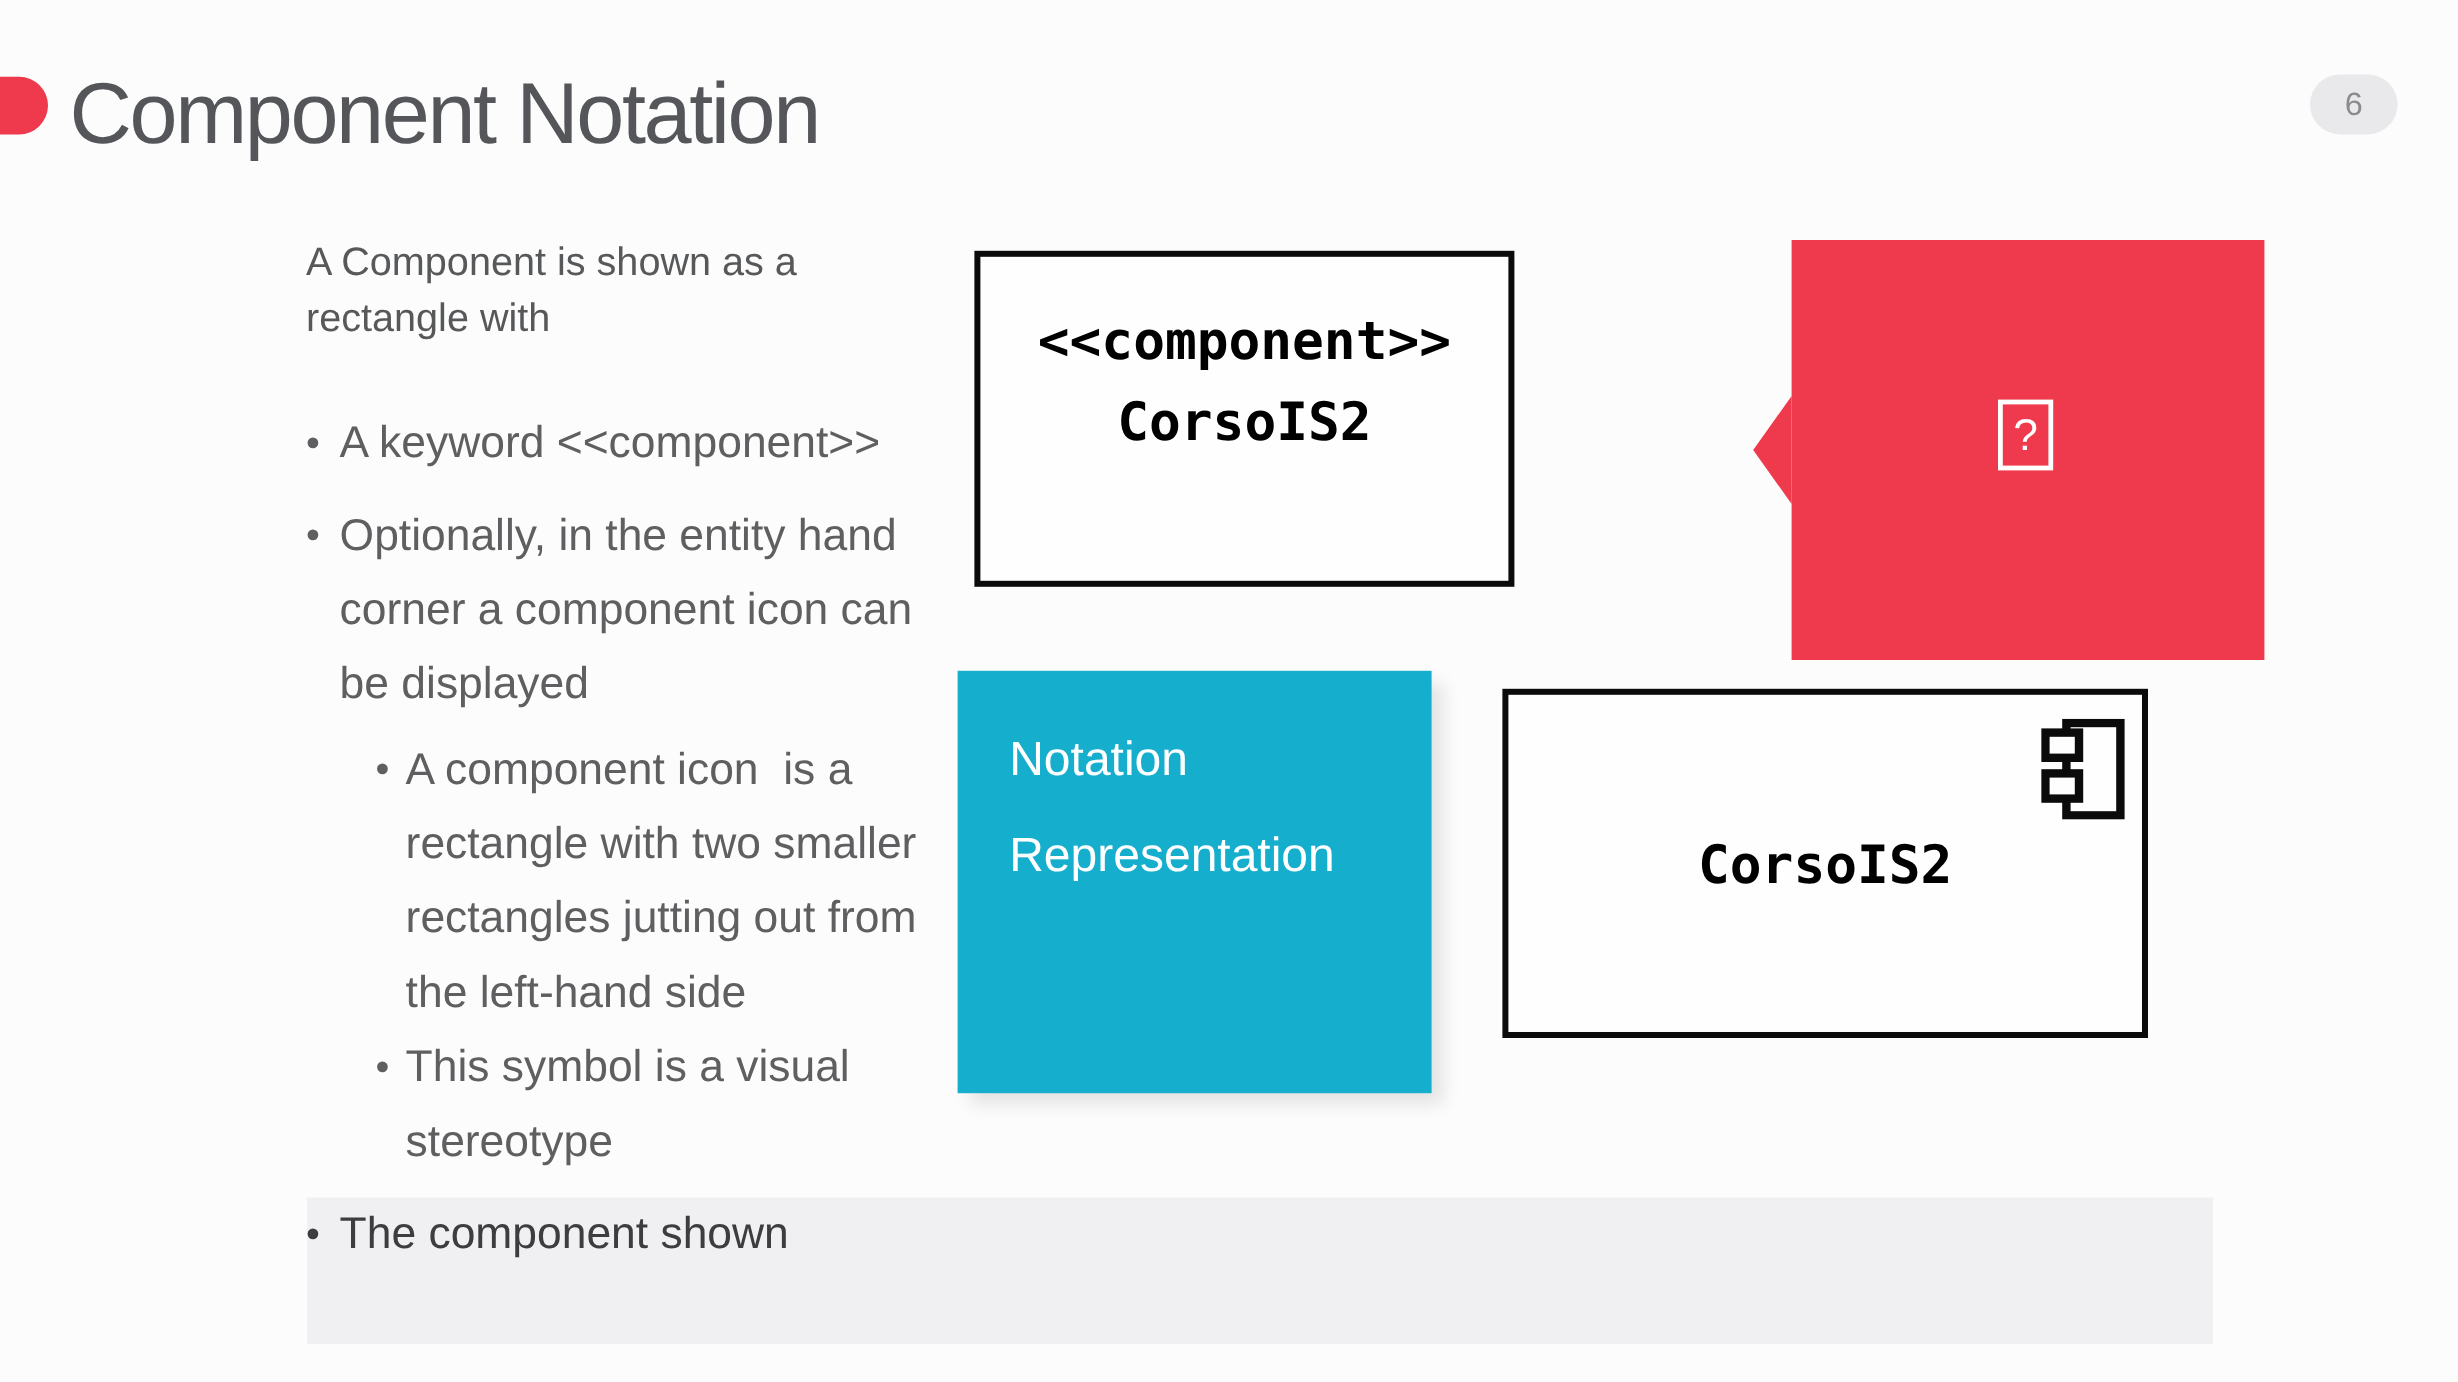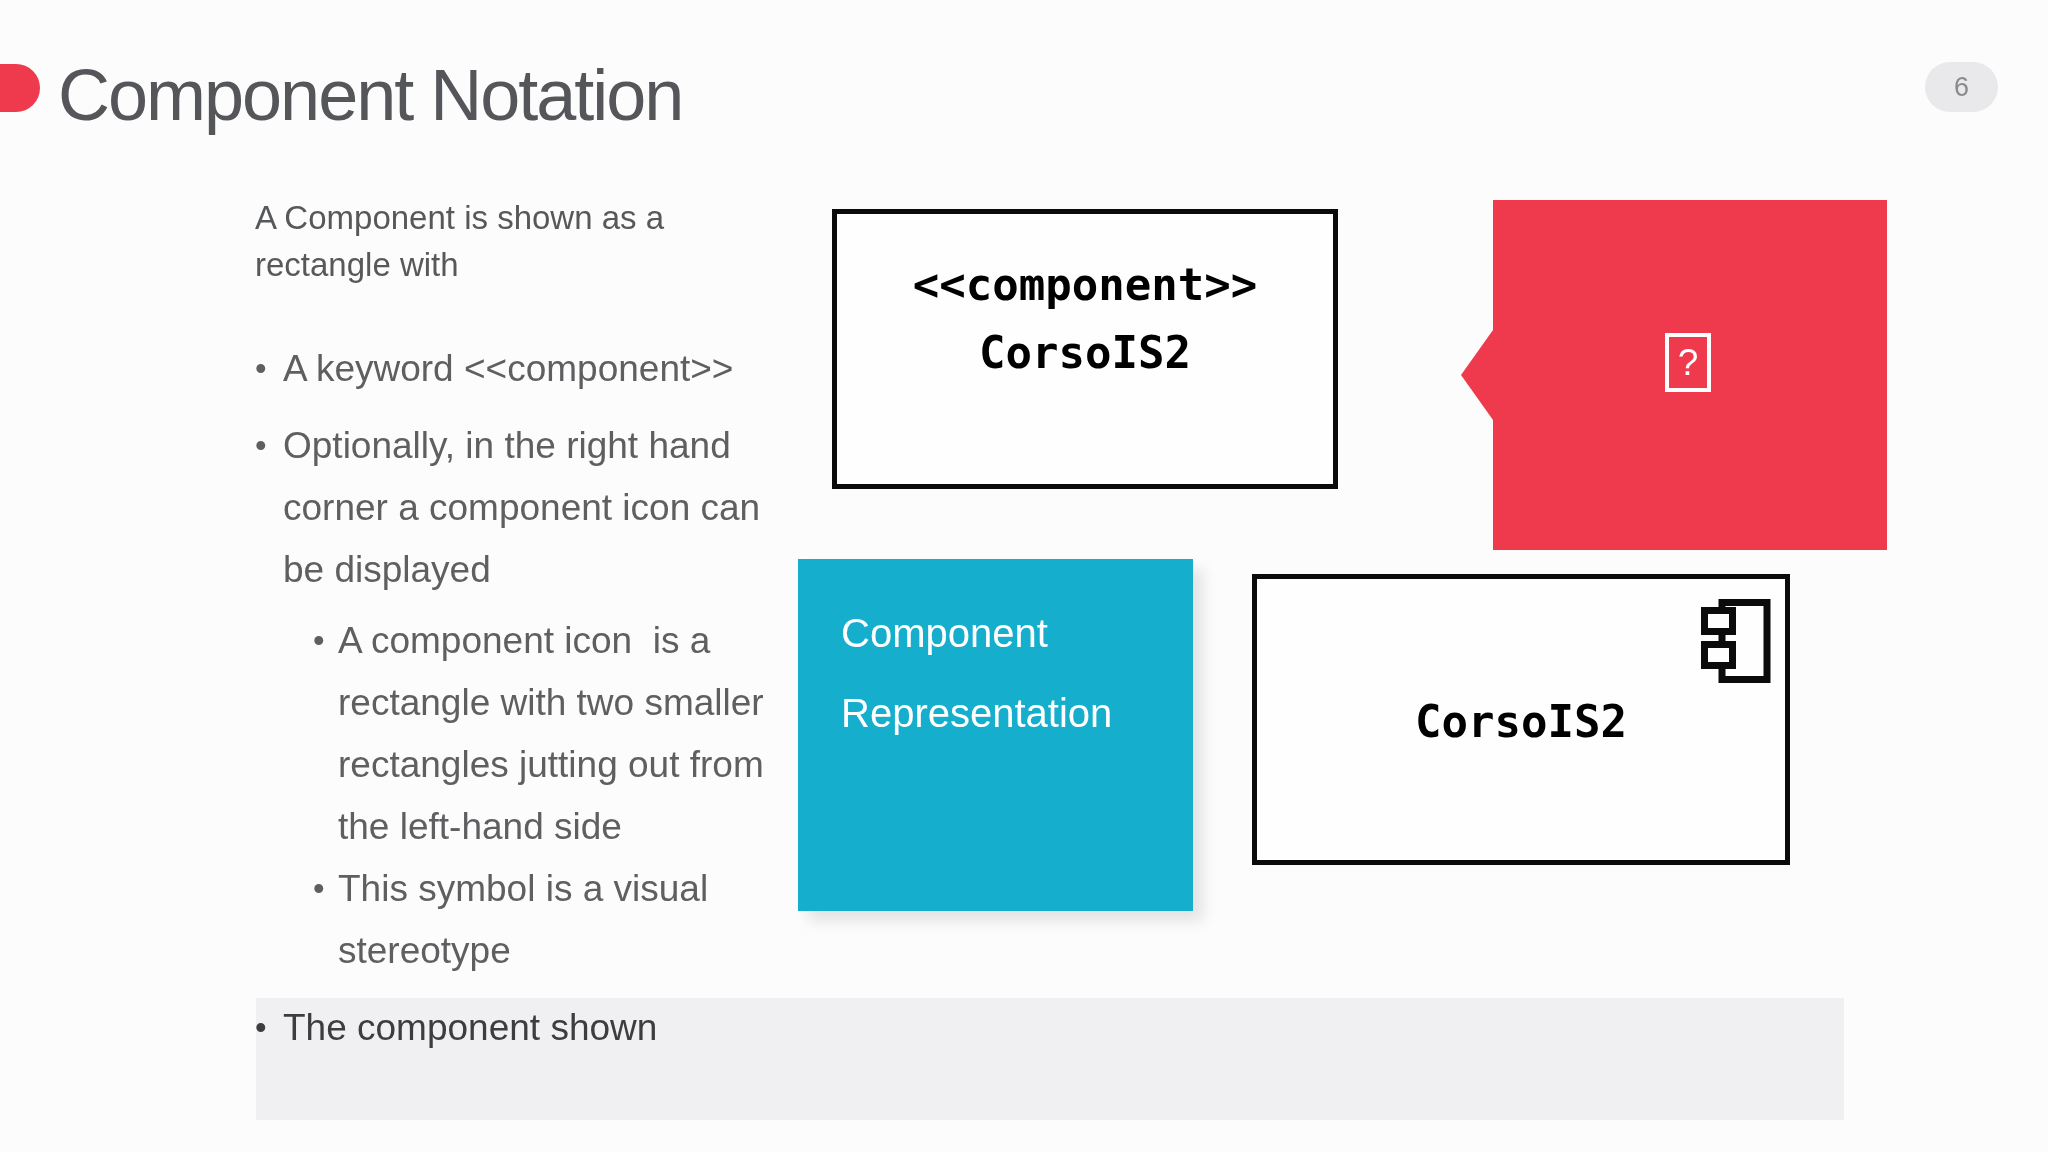--- a/index.html
+++ b/index.html
@@ -24,21 +24,21 @@
     font-size:33px;line-height:47px;color:#57585a;white-space:pre-wrap;}
   .bullet{position:absolute;display:flex;align-items:flex-start;
     font-size:37px;line-height:62px;color:#5f5f61;}
   .bullet .dot{width:28px;flex:0 0 28px;font-size:33px;}
   .bullet .btext{white-space:pre-wrap;}
   .bullet.sub .dot{width:25px;flex:0 0 25px;}
   .bullet.overlay{color:#3d3d3f;z-index:3;line-height:46px;}
 
   
   .uml-box{position:absolute;background:#fefefe;border:5px solid #0b0b0b;box-sizing:border-box;}
-  .box1{left:832px;top:209px;width:506px;height:280px;}
+  .box1{left:812px;top:209px;width:450px;height:280px;}
   .box2{left:1252px;top:574px;width:538px;height:291px;}
   .mono{position:absolute;left:0;right:0;text-align:center;color:#000;
     font-family:"DejaVu Sans Mono",monospace;font-weight:bold;font-size:44px;line-height:50px;}
   .stereo{top:46px;}
   .bname{top:114px;}
   .bname2{top:118px;}
   .comp-icon{position:absolute;right:14px;top:20px;width:70px;height:84px;}
 
   
   .callout{position:absolute;left:1493px;top:200px;width:394px;height:350px;background:#ee3a4c;}
@@ -76,21 +76,21 @@
   <div class="heading">A Component is shown as a
 rectangle with</div>
 
   <div class="bullet" style="left:255px;top:338px;">
     <span class="dot">•</span>
     <span class="btext">A keyword &lt;&lt;component&gt;&gt;</span>
   </div>
 
   <div class="bullet" style="left:255px;top:415px;">
     <span class="dot">•</span>
-    <span class="btext">Optionally, in the right hand
+    <span class="btext">Optionally, in the entity hand
 corner a component icon can
 be displayed</span>
   </div>
 
   <div class="bullet sub" style="left:313px;top:610px;">
     <span class="dot">•</span>
     <span class="btext">A component icon  is a
 rectangle with two smaller
 rectangles jutting out from
 the left-hand side</span>
@@ -108,21 +108,21 @@
   </div>
 
   <div class="callout-tail"></div>
   <div class="callout">
     <div class="q-box">
       <span>?</span>
     </div>
   </div>
 
   <div class="cyan-box">
-    <div class="cyan-text">Component
+    <div class="cyan-text">Notation
 Representation</div>
   </div>
 
   <div class="uml-box box2">
     <div class="mono bname2">CorsoIS2</div>
     <svg class="comp-icon" viewBox="0 0 70 84" xmlns="http://www.w3.org/2000/svg">
       <rect x="21" y="3.5" width="45" height="77" fill="#fefefe" stroke="#0b0b0b" stroke-width="7"></rect>
       <rect x="3.5" y="11.5" width="28" height="21" fill="#fefefe" stroke="#0b0b0b" stroke-width="7"></rect>
       <rect x="3.5" y="45.5" width="28" height="21" fill="#fefefe" stroke="#0b0b0b" stroke-width="7"></rect>
     </svg>

